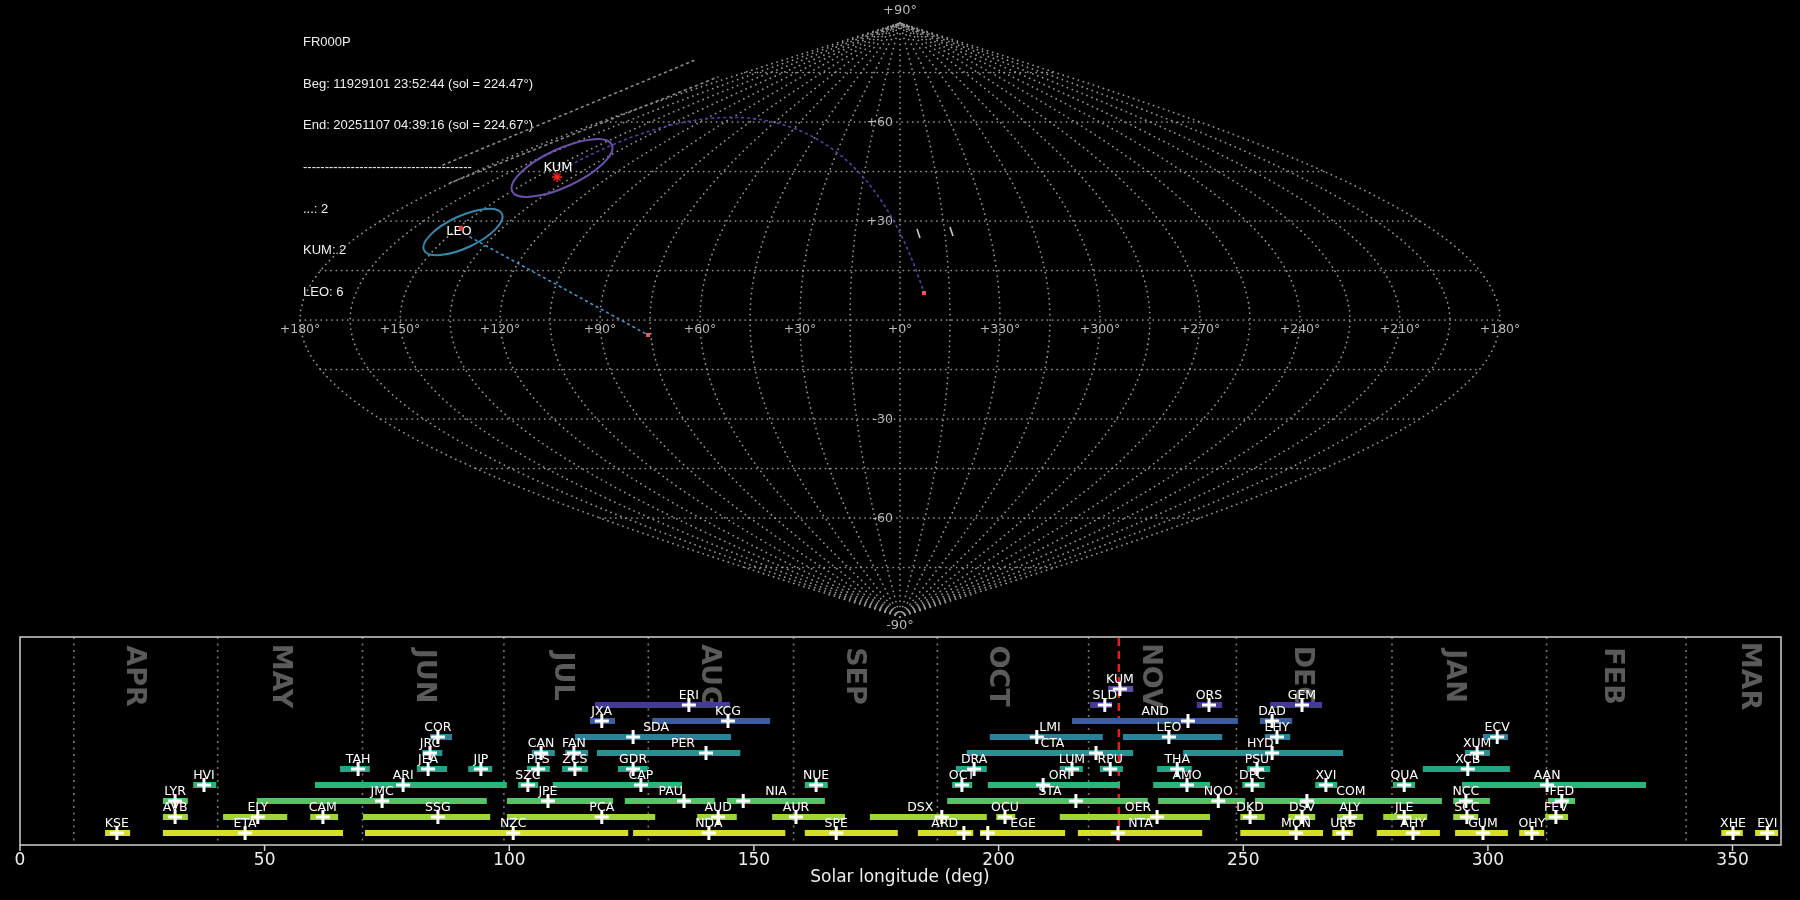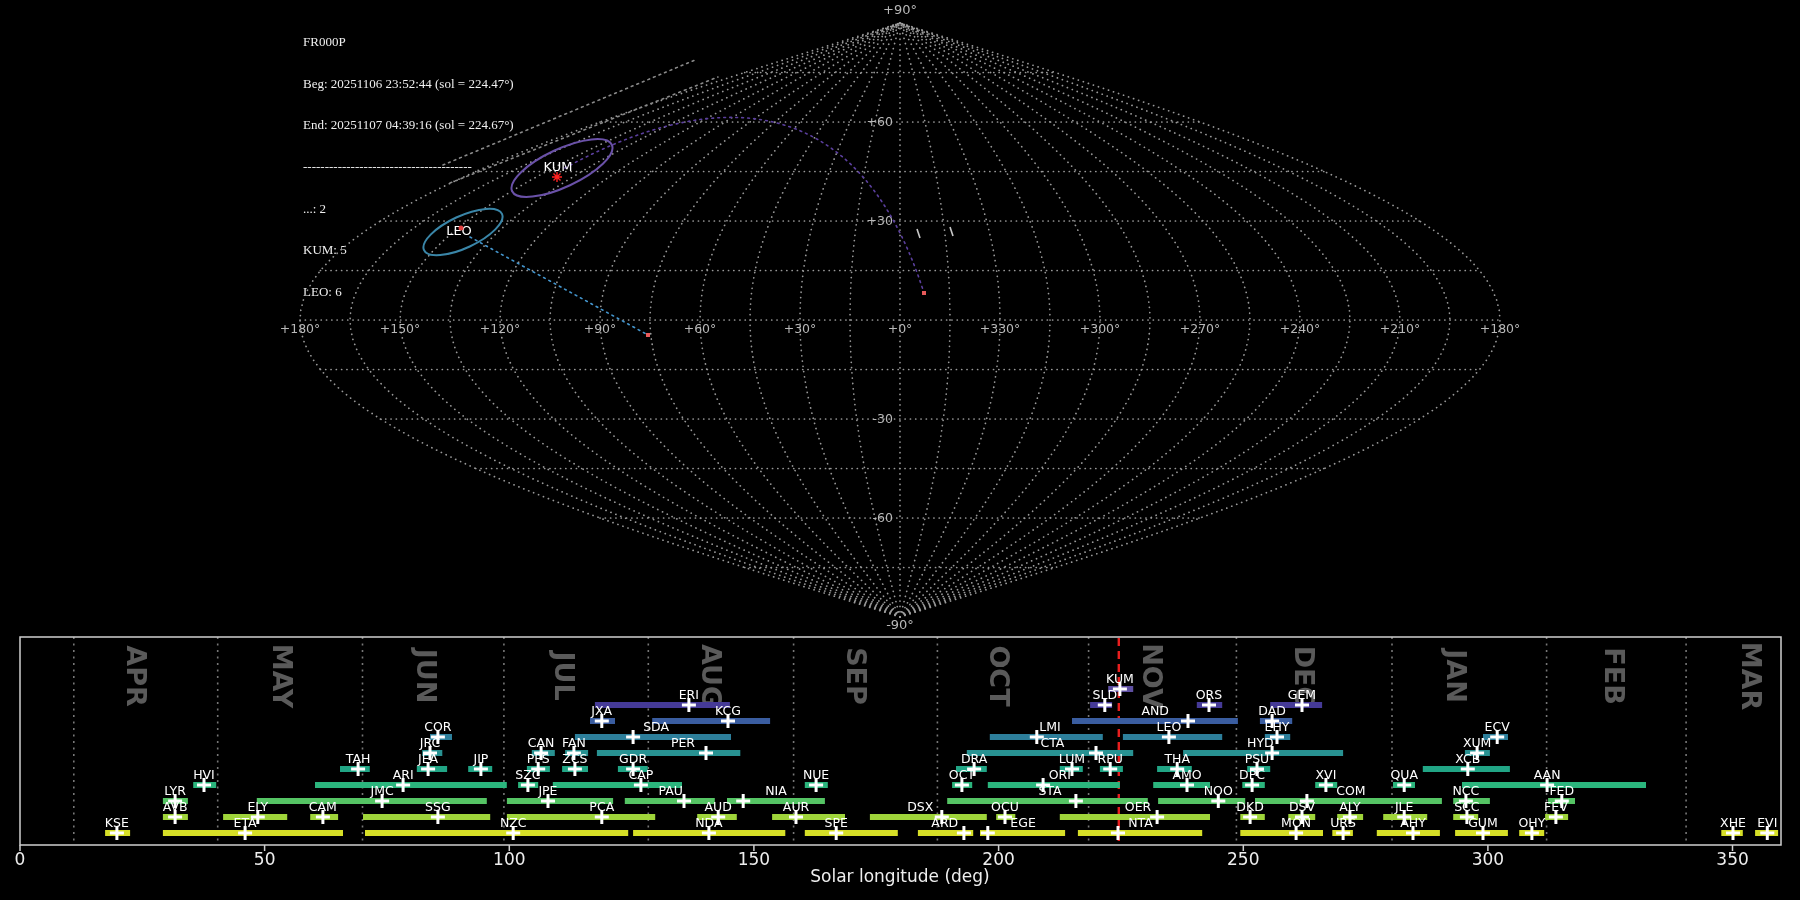--- a/index.html
+++ b/index.html
@@ -1,34 +1,34 @@
 <!DOCTYPE html>
 <html><head>
 <meta charset="utf-8">
 <style>
   html,body{margin:0;padding:0;background:#000;}
   .page{position:relative;width:1800px;height:900px;background:#000;overflow:hidden;
         font-family:"DejaVu Sans",sans-serif;}
   .hdr{position:absolute;left:303px;top:7px;color:#efefef;
-       font-family:Liberation Serif, serif;font-size:13px;line-height:13.9px;
+       font-family:Liberation Sans, sans-serif;font-size:13px;line-height:13.9px;
        white-space:pre;}
   svg{position:absolute;left:0;top:0;}
   svg text{font-family:"DejaVu Sans",sans-serif;}
 </style>
 </head>
 <body>
 
 <div class="page">
   <div class="hdr">
     <div>FR000P</div>
-    <div>Beg: 20251106 23:52:44 (sol = 224.47°)</div>
+    <div>Beg: 11929101 23:52:44 (sol = 224.47°)</div>
     <div>End: 20251107 04:39:16 (sol = 224.67°)</div>
     <div>---------------------------------------</div>
     <div>...: 2</div>
-    <div>KUM: 5</div>
+    <div>KUM: 2</div>
     <div>LEO: 6</div>
   </div>
 
   <svg id="scene" width="1800" height="900" viewBox="0 0 1800 900">
     <g id="g-map">
         <path d="M900.0 617.0L868.6 607.1L837.3 597.2L806.1 587.3L775.3 577.4L744.7 567.5L714.6 557.6L685.0 547.7L656.0 537.8L627.6 527.9L600.0 518.0L573.2 508.1L547.3 498.2L522.4 488.3L498.5 478.4L475.7 468.5L454.1 458.6L433.7 448.7L414.6 438.8L396.8 428.9L380.4 419.0L365.4 409.1L351.9 399.2L339.9 389.3L329.4 379.4L320.4 369.5L313.1 359.6L307.4 349.7L303.3 339.8L300.8 329.9L300.0 320.0L300.8 310.1L303.3 300.2L307.4 290.3L313.1 280.4L320.4 270.5L329.4 260.6L339.9 250.7L351.9 240.8L365.4 230.9L380.4 221.0L396.8 211.1L414.6 201.2L433.7 191.3L454.1 181.4L475.7 171.5L498.5 161.6L522.4 151.7L547.3 141.8L573.2 131.9L600.0 122.0L627.6 112.1L656.0 102.2L685.0 92.3L714.6 82.4L744.7 72.5L775.3 62.6L806.1 52.7L837.3 42.8L868.6 32.9L900.0 23.0" fill="none" stroke="#999999" stroke-width="1.7" stroke-dasharray="0.1 5.2" stroke-linecap="round"></path>
         <path d="M900.0 617.0L871.2 607.1L842.5 597.2L814.0 587.3L785.6 577.4L757.6 567.5L730.0 557.6L702.9 547.7L676.3 537.8L650.3 527.9L625.0 518.0L600.4 508.1L576.7 498.2L553.9 488.3L532.0 478.4L511.1 468.5L491.3 458.6L472.6 448.7L455.0 438.8L438.7 428.9L423.7 419.0L409.9 409.1L397.5 399.2L386.5 389.3L376.9 379.4L368.7 369.5L362.0 359.6L356.8 349.7L353.0 339.8L350.8 329.9L350.0 320.0L350.8 310.1L353.0 300.2L356.8 290.3L362.0 280.4L368.7 270.5L376.9 260.6L386.5 250.7L397.5 240.8L409.9 230.9L423.7 221.0L438.7 211.1L455.0 201.2L472.6 191.3L491.3 181.4L511.1 171.5L532.0 161.6L553.9 151.7L576.7 141.8L600.4 131.9L625.0 122.0L650.3 112.1L676.3 102.2L702.9 92.3L730.0 82.4L757.6 72.5L785.6 62.6L814.0 52.7L842.5 42.8L871.2 32.9L900.0 23.0" fill="none" stroke="#999999" stroke-width="1.7" stroke-dasharray="0.1 5.2" stroke-linecap="round"></path>
         <path d="M900.0 617.0L873.8 607.1L847.7 597.2L821.8 587.3L796.0 577.4L770.6 567.5L745.5 557.6L720.8 547.7L696.6 537.8L673.0 527.9L650.0 518.0L627.7 508.1L606.1 498.2L585.3 488.3L565.4 478.4L546.4 468.5L528.4 458.6L511.4 448.7L495.5 438.8L480.7 428.9L467.0 419.0L454.5 409.1L443.2 399.2L433.2 389.3L424.5 379.4L417.0 369.5L410.9 359.6L406.2 349.7L402.7 339.8L400.7 329.9L400.0 320.0L400.7 310.1L402.7 300.2L406.2 290.3L410.9 280.4L417.0 270.5L424.5 260.6L433.2 250.7L443.2 240.8L454.5 230.9L467.0 221.0L480.7 211.1L495.5 201.2L511.4 191.3L528.4 181.4L546.4 171.5L565.4 161.6L585.3 151.7L606.1 141.8L627.7 131.9L650.0 122.0L673.0 112.1L696.6 102.2L720.8 92.3L745.5 82.4L770.6 72.5L796.0 62.6L821.8 52.7L847.7 42.8L873.8 32.9L900.0 23.0" fill="none" stroke="#999999" stroke-width="1.7" stroke-dasharray="0.1 5.2" stroke-linecap="round"></path>
         <path d="M900.0 617.0L876.4 607.1L853.0 597.2L829.6 587.3L806.4 577.4L783.5 567.5L760.9 557.6L738.7 547.7L717.0 537.8L695.7 527.9L675.0 518.0L654.9 508.1L635.5 498.2L616.8 488.3L598.9 478.4L581.8 468.5L565.6 458.6L550.3 448.7L535.9 438.8L522.6 428.9L510.3 419.0L499.0 409.1L488.9 399.2L479.9 389.3L472.0 379.4L465.3 369.5L459.8 359.6L455.5 349.7L452.5 339.8L450.6 329.9L450.0 320.0L450.6 310.1L452.5 300.2L455.5 290.3L459.8 280.4L465.3 270.5L472.0 260.6L479.9 250.7L488.9 240.8L499.0 230.9L510.3 221.0L522.6 211.1L535.9 201.2L550.3 191.3L565.6 181.4L581.8 171.5L598.9 161.6L616.8 151.7L635.5 141.8L654.9 131.9L675.0 122.0L695.7 112.1L717.0 102.2L738.7 92.3L760.9 82.4L783.5 72.5L806.4 62.6L829.6 52.7L853.0 42.8L876.4 32.9L900.0 23.0" fill="none" stroke="#999999" stroke-width="1.7" stroke-dasharray="0.1 5.2" stroke-linecap="round"></path>
         <path d="M900.0 617.0L879.1 607.1L858.2 597.2L837.4 587.3L816.8 577.4L796.5 567.5L776.4 557.6L756.7 547.7L737.3 537.8L718.4 527.9L700.0 518.0L682.1 508.1L664.9 498.2L648.3 488.3L632.3 478.4L617.2 468.5L602.7 458.6L589.1 448.7L576.4 438.8L564.5 428.9L553.6 419.0L543.6 409.1L534.6 399.2L526.6 389.3L519.6 379.4L513.6 369.5L508.7 359.6L504.9 349.7L502.2 339.8L500.5 329.9L500.0 320.0L500.5 310.1L502.2 300.2L504.9 290.3L508.7 280.4L513.6 270.5L519.6 260.6L526.6 250.7L534.6 240.8L543.6 230.9L553.6 221.0L564.5 211.1L576.4 201.2L589.1 191.3L602.7 181.4L617.2 171.5L632.3 161.6L648.3 151.7L664.9 141.8L682.1 131.9L700.0 122.0L718.4 112.1L737.3 102.2L756.7 92.3L776.4 82.4L796.5 72.5L816.8 62.6L837.4 52.7L858.2 42.8L879.1 32.9L900.0 23.0" fill="none" stroke="#999999" stroke-width="1.7" stroke-dasharray="0.1 5.2" stroke-linecap="round"></path>

